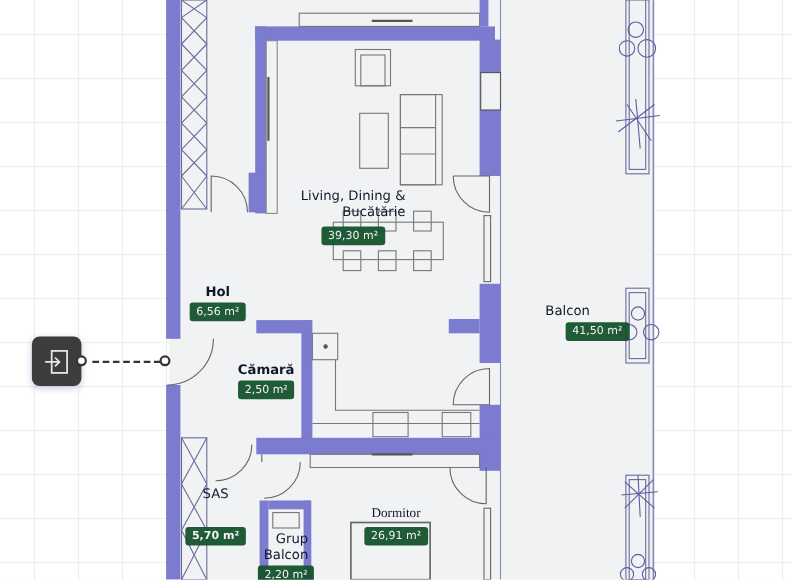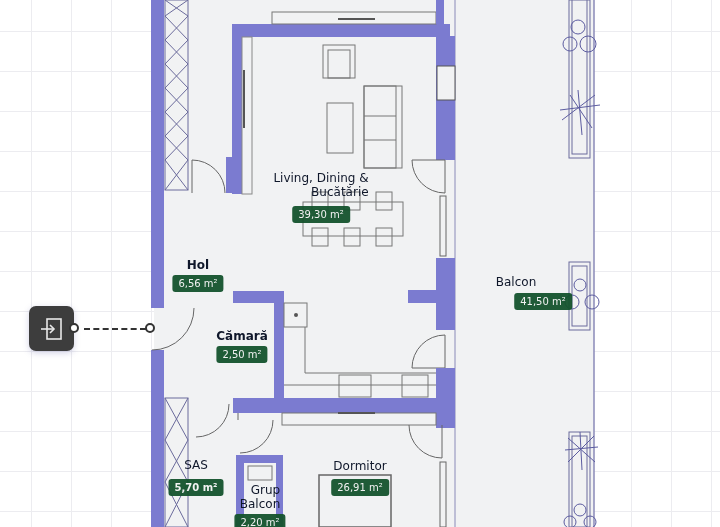--- a/index.html
+++ b/index.html
@@ -166,30 +166,30 @@
 
 <div class="label" style="left:198px; top:258px;font-weight:bold;">Hol</div>
 <div class="badge" style="left:198px; top:275px;">6,56 m²</div>
 
 <div class="label" style="left:242px; top:329px;font-weight:bold;">Cămară</div>
 <div class="badge" style="left:242px; top:346px;">2,50 m²</div>
 
 <div class="label" style="left:516px; top:275px;">Balcon</div>
 <div class="badge" style="left:543px; top:293px;">41,50 m²</div>
 
-<div class="label" style="left:196px; top:458px;">SAS</div>
+<div class="label" style="left:196px; top:442px;">SAS</div>
 <div class="badge" style="left:196px; top:479px;font-weight:bold;">5,70 m²</div>
 
 <div class="label" style="left:260px; top:483px;">
   <div>Grup</div>
   <div>Balcon</div>
 </div>
 <div class="badge" style="left:260px; top:514px;">2,20 m²</div>
 
-<div class="label" style="left:360px; top:459px;">Dormitor</div>
+<div class="label" style="left:360px; top:459px;font-family:Liberation Serif, serif;">Dormitor</div>
 <div class="badge" style="left:360px; top:479px;">26,91 m²</div>
 
 <div class="entry-btn">
   <svg width="26" height="26" viewBox="0 0 26 26">
     <rect x="8" y="3" width="14" height="20" fill="none" stroke="#e8e8e8" stroke-width="1.6"></rect>
     <line x1="2" y1="13" x2="15" y2="13" stroke="#e8e8e8" stroke-width="1.6"></line>
     <polyline points="11,9 15,13 11,17" fill="none" stroke="#e8e8e8" stroke-width="1.6"></polyline>
   </svg>
 </div>
 <div class="connector"></div>

